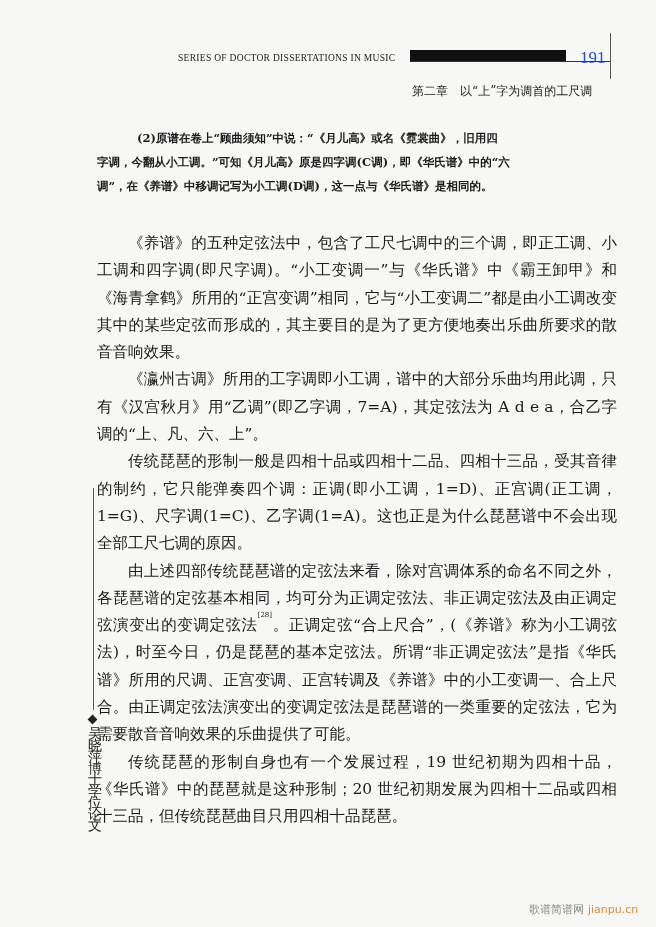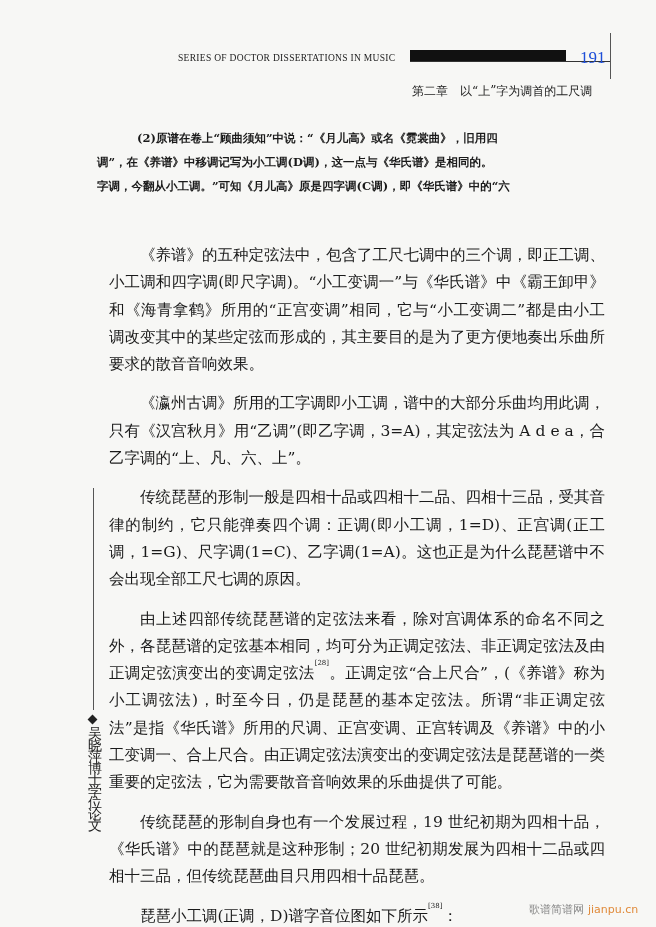--- a/index.html
+++ b/index.html
@@ -40,21 +40,21 @@
     position: absolute; left: 97px; top: 126px; width: 510px;
     font-size: 11.5px; line-height: 24px; font-weight: bold;
   }
   .notes p { margin: 0; }
   .note1 { padding-left: 40px; }
   .note2-first { padding-left: 40px; }
   .body-text {
     position: absolute; left: 97px; top: 230px; width: 520px;
     font-size: 15.5px; line-height: 27.3px; text-align: justify;
   }
-  .body-text p { margin: 12px; text-indent: 2em; }
+  .body-text p { margin: 0; text-indent: 2em; }
   .body-text sup { font-size: 7px; vertical-align: top; line-height: 1; }
   .margin-line {
     position: absolute; left: 93px; top: 488px;
     width: 1px; height: 222px; background: #555;
   }
   .margin-diamond {
     position: absolute; left: 89px; top: 716px;
     width: 7px; height: 7px; background: #222; transform: rotate(45deg);
   }
   .margin-label {
@@ -73,31 +73,30 @@
 
 <div class="header-series">SERIES OF DOCTOR DISSERTATIONS IN MUSIC</div>
 <div class="header-bar"></div>
 <div class="header-rule"></div>
 <div class="header-chapter">第二章　以“上”字为调首的工尺调</div>
 <div class="header-page">191</div>
 <div class="header-vline"></div>
 
 <div class="notes">
   <p class="note2-first">(2)原谱在卷上“顾曲须知”中说：“《月儿高》或名《霓裳曲》，旧用四</p>
+  <p>字调，今翻从小工调。”可知《月儿高》原是四字调(C调)，即《华氏谱》中的“六</p>
   <p>调”，在《养谱》中移调记写为小工调(D调)，这一点与《华氏谱》是相同的。</p>
-  <p>字调，今翻从小工调。”可知《月儿高》原是四字调(C调)，即《华氏谱》中的“六</p>
 </div>
 
 <div class="body-text">
   <p>《养谱》的五种定弦法中，包含了工尺七调中的三个调，即正工调、小工调和四字调(即尺字调)。“小工变调一”与《华氏谱》中《霸王卸甲》和《海青拿鹤》所用的“正宫变调”相同，它与“小工变调二”都是由小工调改变其中的某些定弦而形成的，其主要目的是为了更方便地奏出乐曲所要求的散音音响效果。</p>
-  <p>《瀛州古调》所用的工字调即小工调，谱中的大部分乐曲均用此调，只有《汉宫秋月》用“乙调”(即乙字调，3=A)，其定弦法为 A d e a，合乙字调的“上、凡、六、上”。</p>
+  <p>《瀛州古调》所用的工字调即小工调，谱中的大部分乐曲均用此调，只有《汉宫秋月》用“乙调”(即乙字调，7=A)，其定弦法为 A d e a，合乙字调的“上、凡、六、上”。</p>
   <p>传统琵琶的形制一般是四相十品或四相十二品、四相十三品，受其音律的制约，它只能弹奏四个调：正调(即小工调，1=D)、正宫调(正工调，1=G)、尺字调(1=C)、乙字调(1=A)。这也正是为什么琵琶谱中不会出现全部工尺七调的原因。</p>
   <p><span>由上述四部传统琵琶谱的定弦法来看，除对宫调体系的命名不同之外，各琵琶谱的定弦基本相同，均可分为正调定弦法、非正调定弦法及由正调定弦演变出的变调定弦法</span><sup>[28]</sup><span>。正调定弦“合上尺合”，(《养谱》称为小工调弦法)，时至今日，仍是琵琶的基本定弦法。所谓“非正调定弦法”是指《华氏谱》所用的尺调、正宫变调、正宫转调及《养谱》中的小工变调一、合上尺合。由正调定弦法演变出的变调定弦法是琵琶谱的一类重要的定弦法，它为需要散音音响效果的乐曲提供了可能。</span></p>
   <p>传统琵琶的形制自身也有一个发展过程，19 世纪初期为四相十品，《华氏谱》中的琵琶就是这种形制；20 世纪初期发展为四相十二品或四相十三品，但传统琵琶曲目只用四相十品琵琶。</p>
-  <p><span>琵琶小工调(正调，D)谱字音位图如下所示</span><sup>[38]</sup><span>：</span></p>
 </div>
 
 <div class="margin-line"></div>
 <div class="margin-diamond"></div>
 <div class="margin-label">吴晓萍博士学位论文</div>
 
 <div class="watermark">
   <span>歌谱简谱网</span><span class="site">jianpu.cn</span>
 </div>
 

